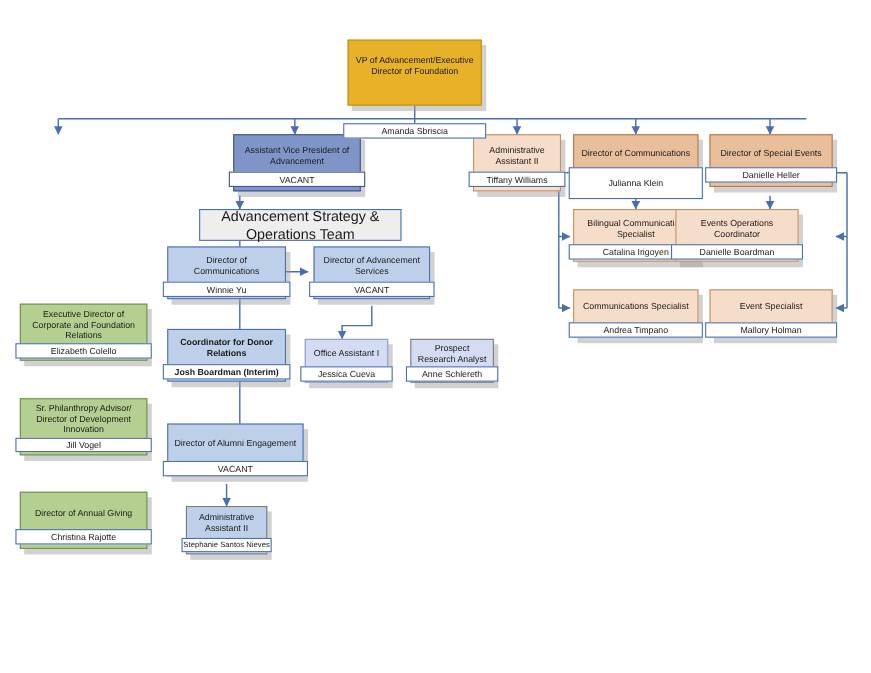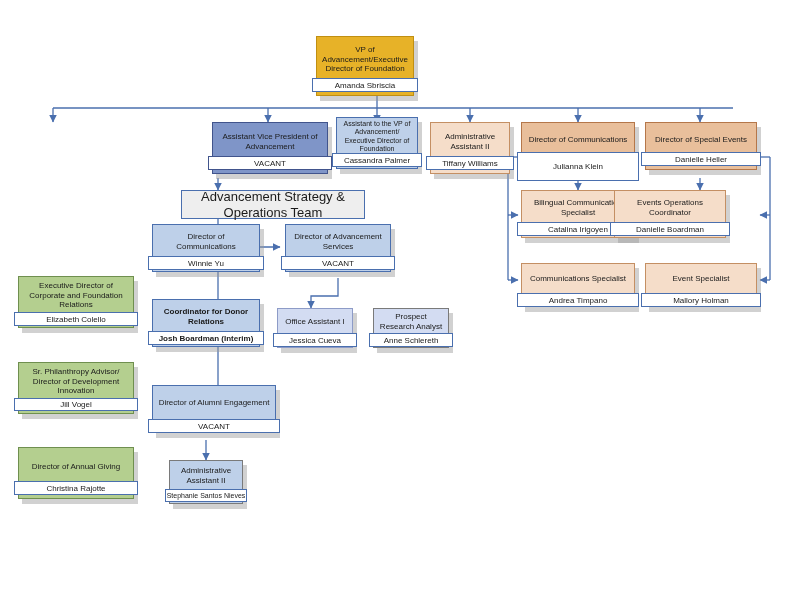--- a/index.html
+++ b/index.html
@@ -48,21 +48,21 @@
   .t-green  .body{background:#b4cf8f;border-color:#6f8f4f;}
   .t-blued  .body{background:#7f95c8;border-color:#41548c;}
   .t-blue   .body{background:#bed0e9;border-color:#4a6fae;}
   .t-bluelt .body{background:#d3dcf2;border-color:#8d9bc7;}
   .t-peachd .body{background:#e9bf9b;border-color:#b5774a;}
   .t-peach  .body{background:#f5ddc9;border-color:#c48f63;}
   .t-gray   .body{background:#eeeeee;border-color:#4a6fae;}
   .t-grayb  .body{background:#bed0e9;border-color:#7a7a7a;}
   .t-graybl .body{background:#d3dcf2;border-color:#7a7a7a;}
 
-  .t-gold   .plate{border-color:#4a6fae;}
+  .t-gold   .plate{border-color:#4a6fae;margin-top:34px;}
   .t-green  .plate{border-color:#4a6fae;}
   .t-blued  .plate{border-color:#41548c;}
   .t-blue   .plate{border-color:#4a6fae;}
   .t-bluelt .plate{border-color:#4a6fae;}
   .t-peachd .plate{border-color:#4a6fae;}
   .t-peach  .plate{border-color:#4a6fae;}
   .t-grayb  .plate{border-color:#4a6fae;}
   .t-graybl .plate{border-color:#4a6fae;}
 
   .fs7{font-size:7px;}
@@ -118,21 +118,21 @@
       <path d="M508,215 L518,215" marker-end="url(#ar)"></path>
       <path d="M508,280 L518,280" marker-end="url(#ar)"></path>
 
       <path d="M770,157 L770,280"></path>
       <path d="M770,157 L760,157"></path>
       <path d="M770,215 L760,215" marker-end="url(#ar)"></path>
       <path d="M770,280 L760,280" marker-end="url(#ar)"></path>
     </g>
   </svg>
 
-  <div class="node t-gold" style="left:316px;top:36px;width:98px;height:60px;">
+  <div class="node t-gold" style="left:316px;top:36px;width:122px;height:60px;">
     <div class="shadow"></div>
     <div class="body fs8">VP of Advancement/Executive Director of Foundation</div>
     <div class="plate fs8" style="top:42px;height:14px;">Amanda Sbriscia</div>
   </div>
 
 
 
   <div class="node t-green" style="left:18px;top:276px;width:116px;height:52px;">
     <div class="shadow"></div>
     <div class="body fs8">Executive Director of Corporate and Foundation Relations</div>
@@ -154,25 +154,20 @@
   <div class="node t-blued" style="left:212px;top:122px;width:116px;height:52px;">
     <div class="shadow"></div>
     <div class="body fs8">Assistant Vice President of Advancement</div>
     <div class="plate fs8" style="top:34px;height:14px;">VACANT</div>
   </div>
 
   <div class="node t-gray noplate" style="left:181px;top:190px;width:184px;height:29px;">
     <div class="body fs85">Advancement Strategy &amp; Operations Team</div>
   </div>
 
-  <div class="node t-blue" style="left:336px;top:117px;width:82px;height:52px;">
-    <div class="shadow"></div>
-    <div class="body fs7">Assistant to the VP of Advancement/ Executive Director of Foundation</div>
-    <div class="plate fs8" style="top:36px;height:14px;">Cassandra Palmer</div>
-  </div>
 
   <div class="node t-peach" style="left:430px;top:122px;width:80px;height:52px;">
     <div class="shadow"></div>
     <div class="body fs8">Administrative Assistant II</div>
     <div class="plate fs8" style="top:34px;height:14px;">Tiffany Williams</div>
   </div>
 
   <div class="node t-blue" style="left:152px;top:224px;width:108px;height:48px;">
     <div class="shadow"></div>
     <div class="body fs8">Director of Communications</div>

